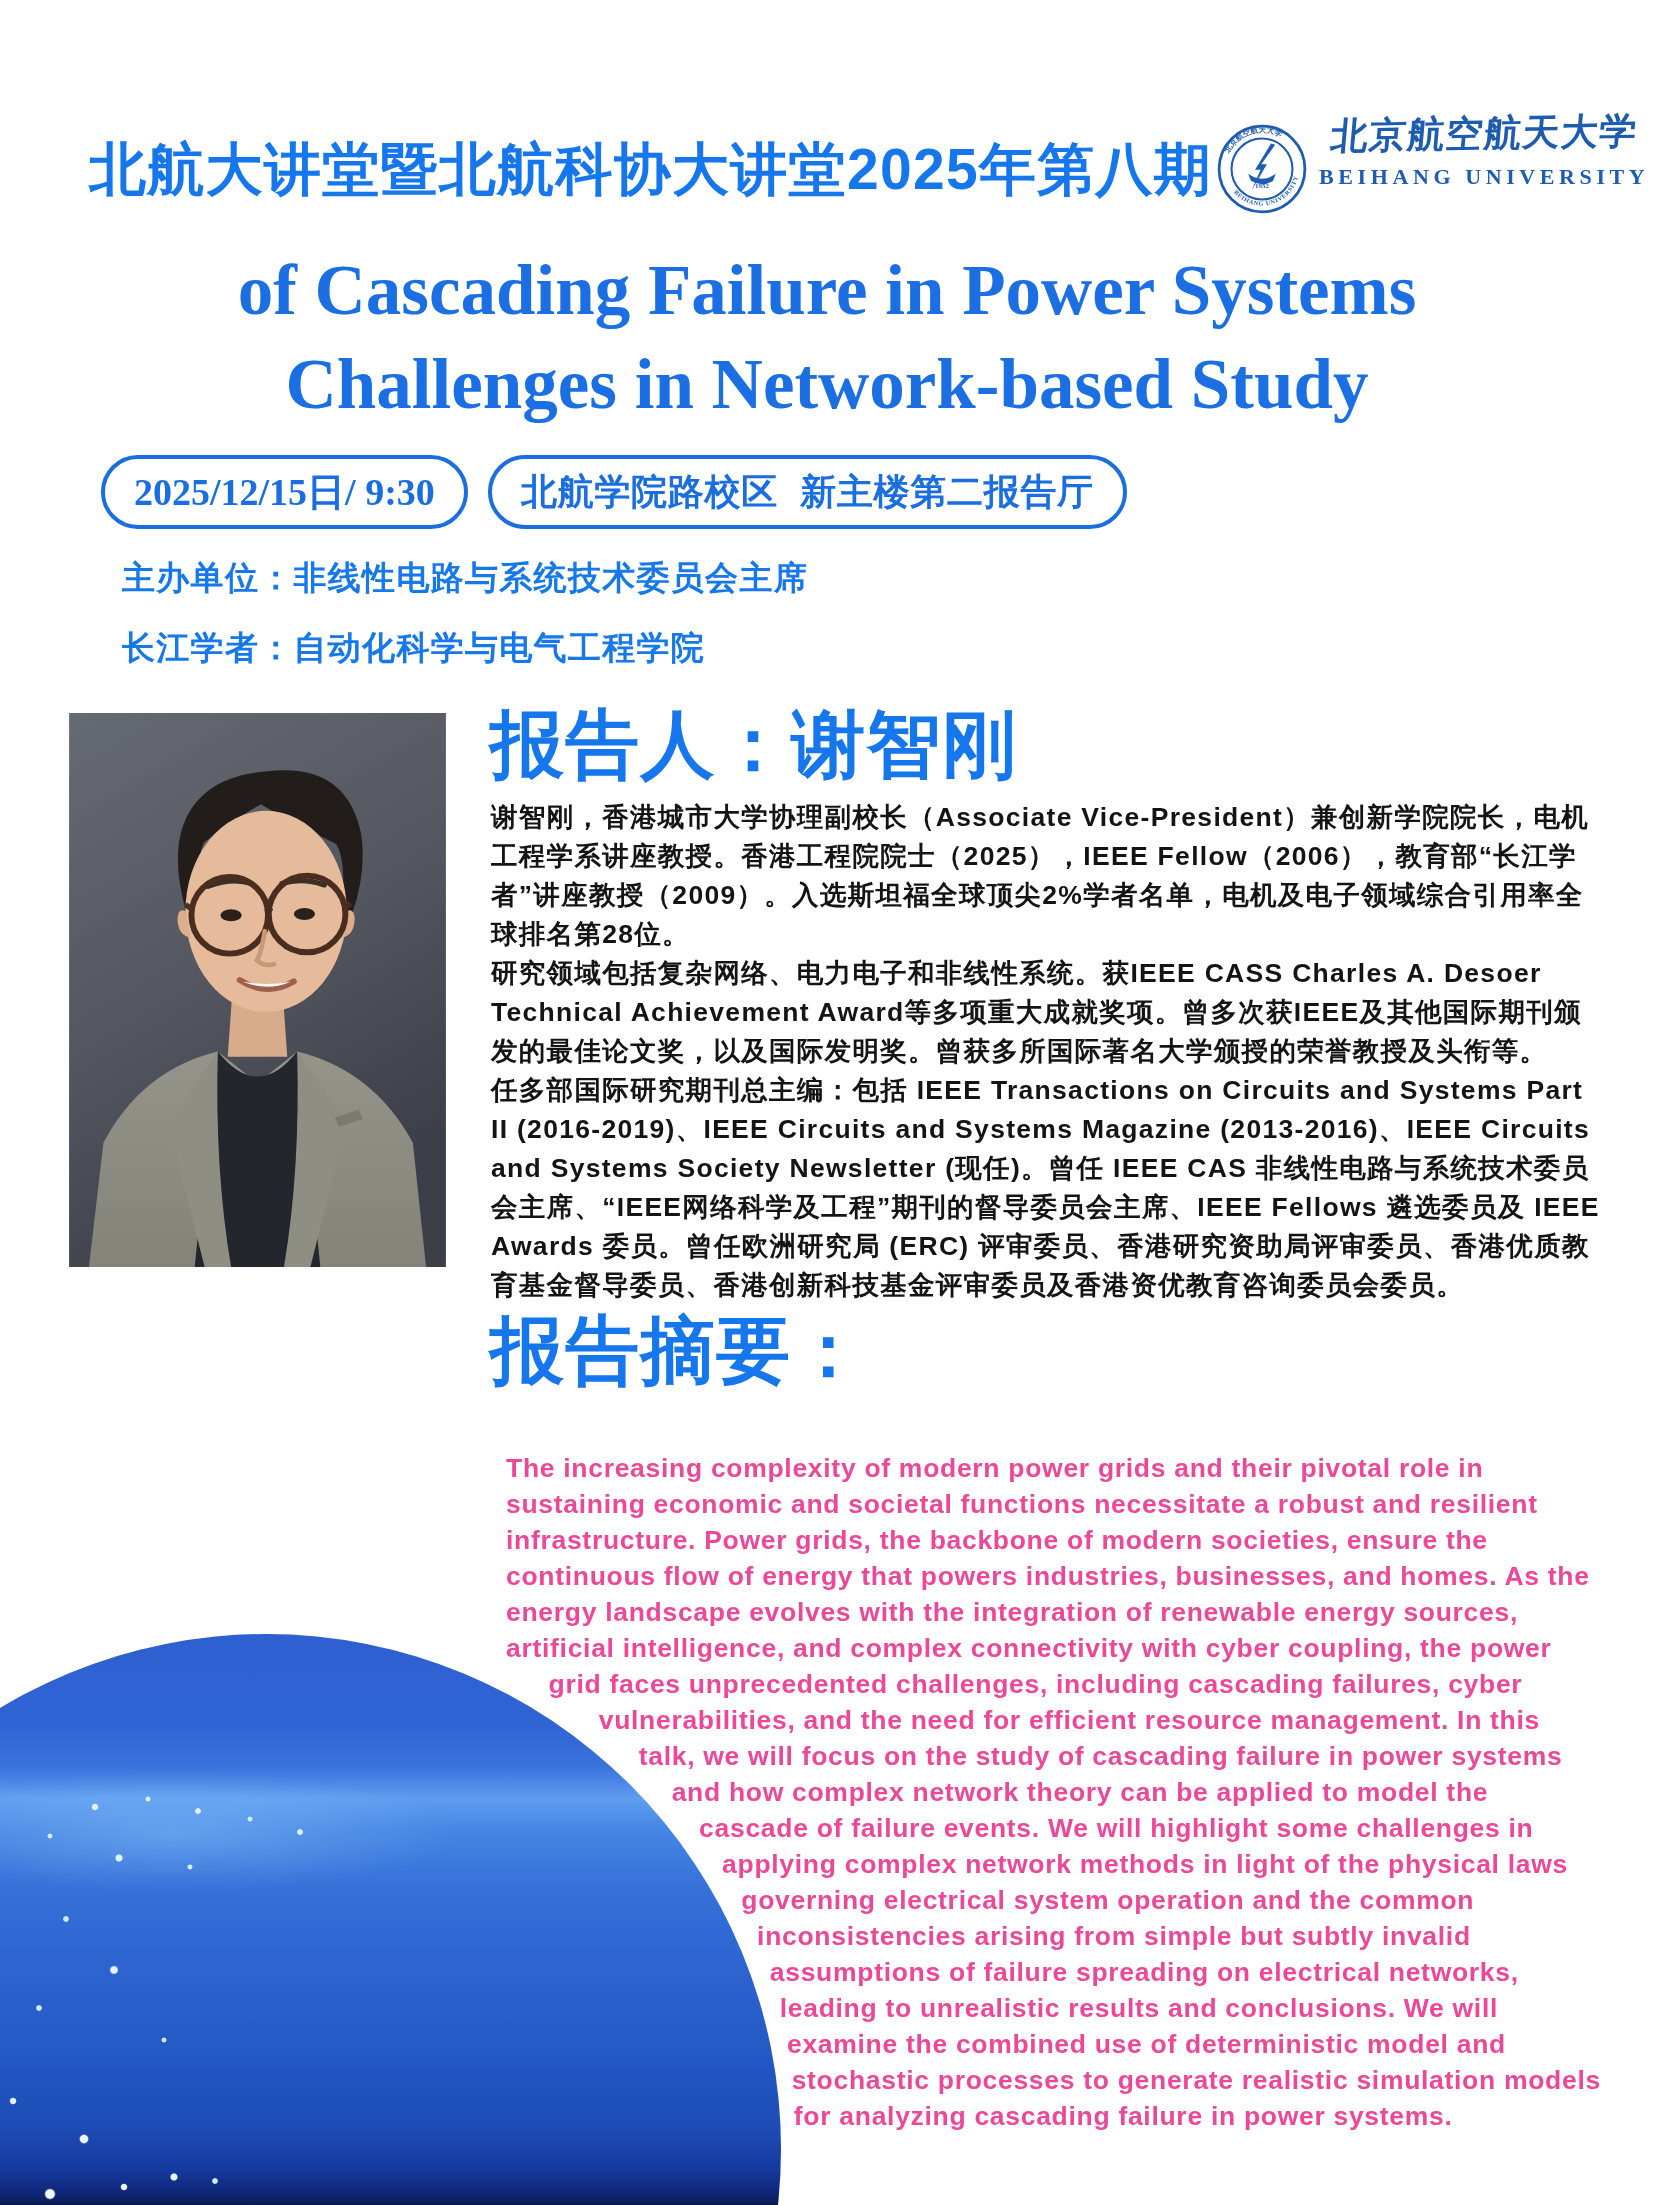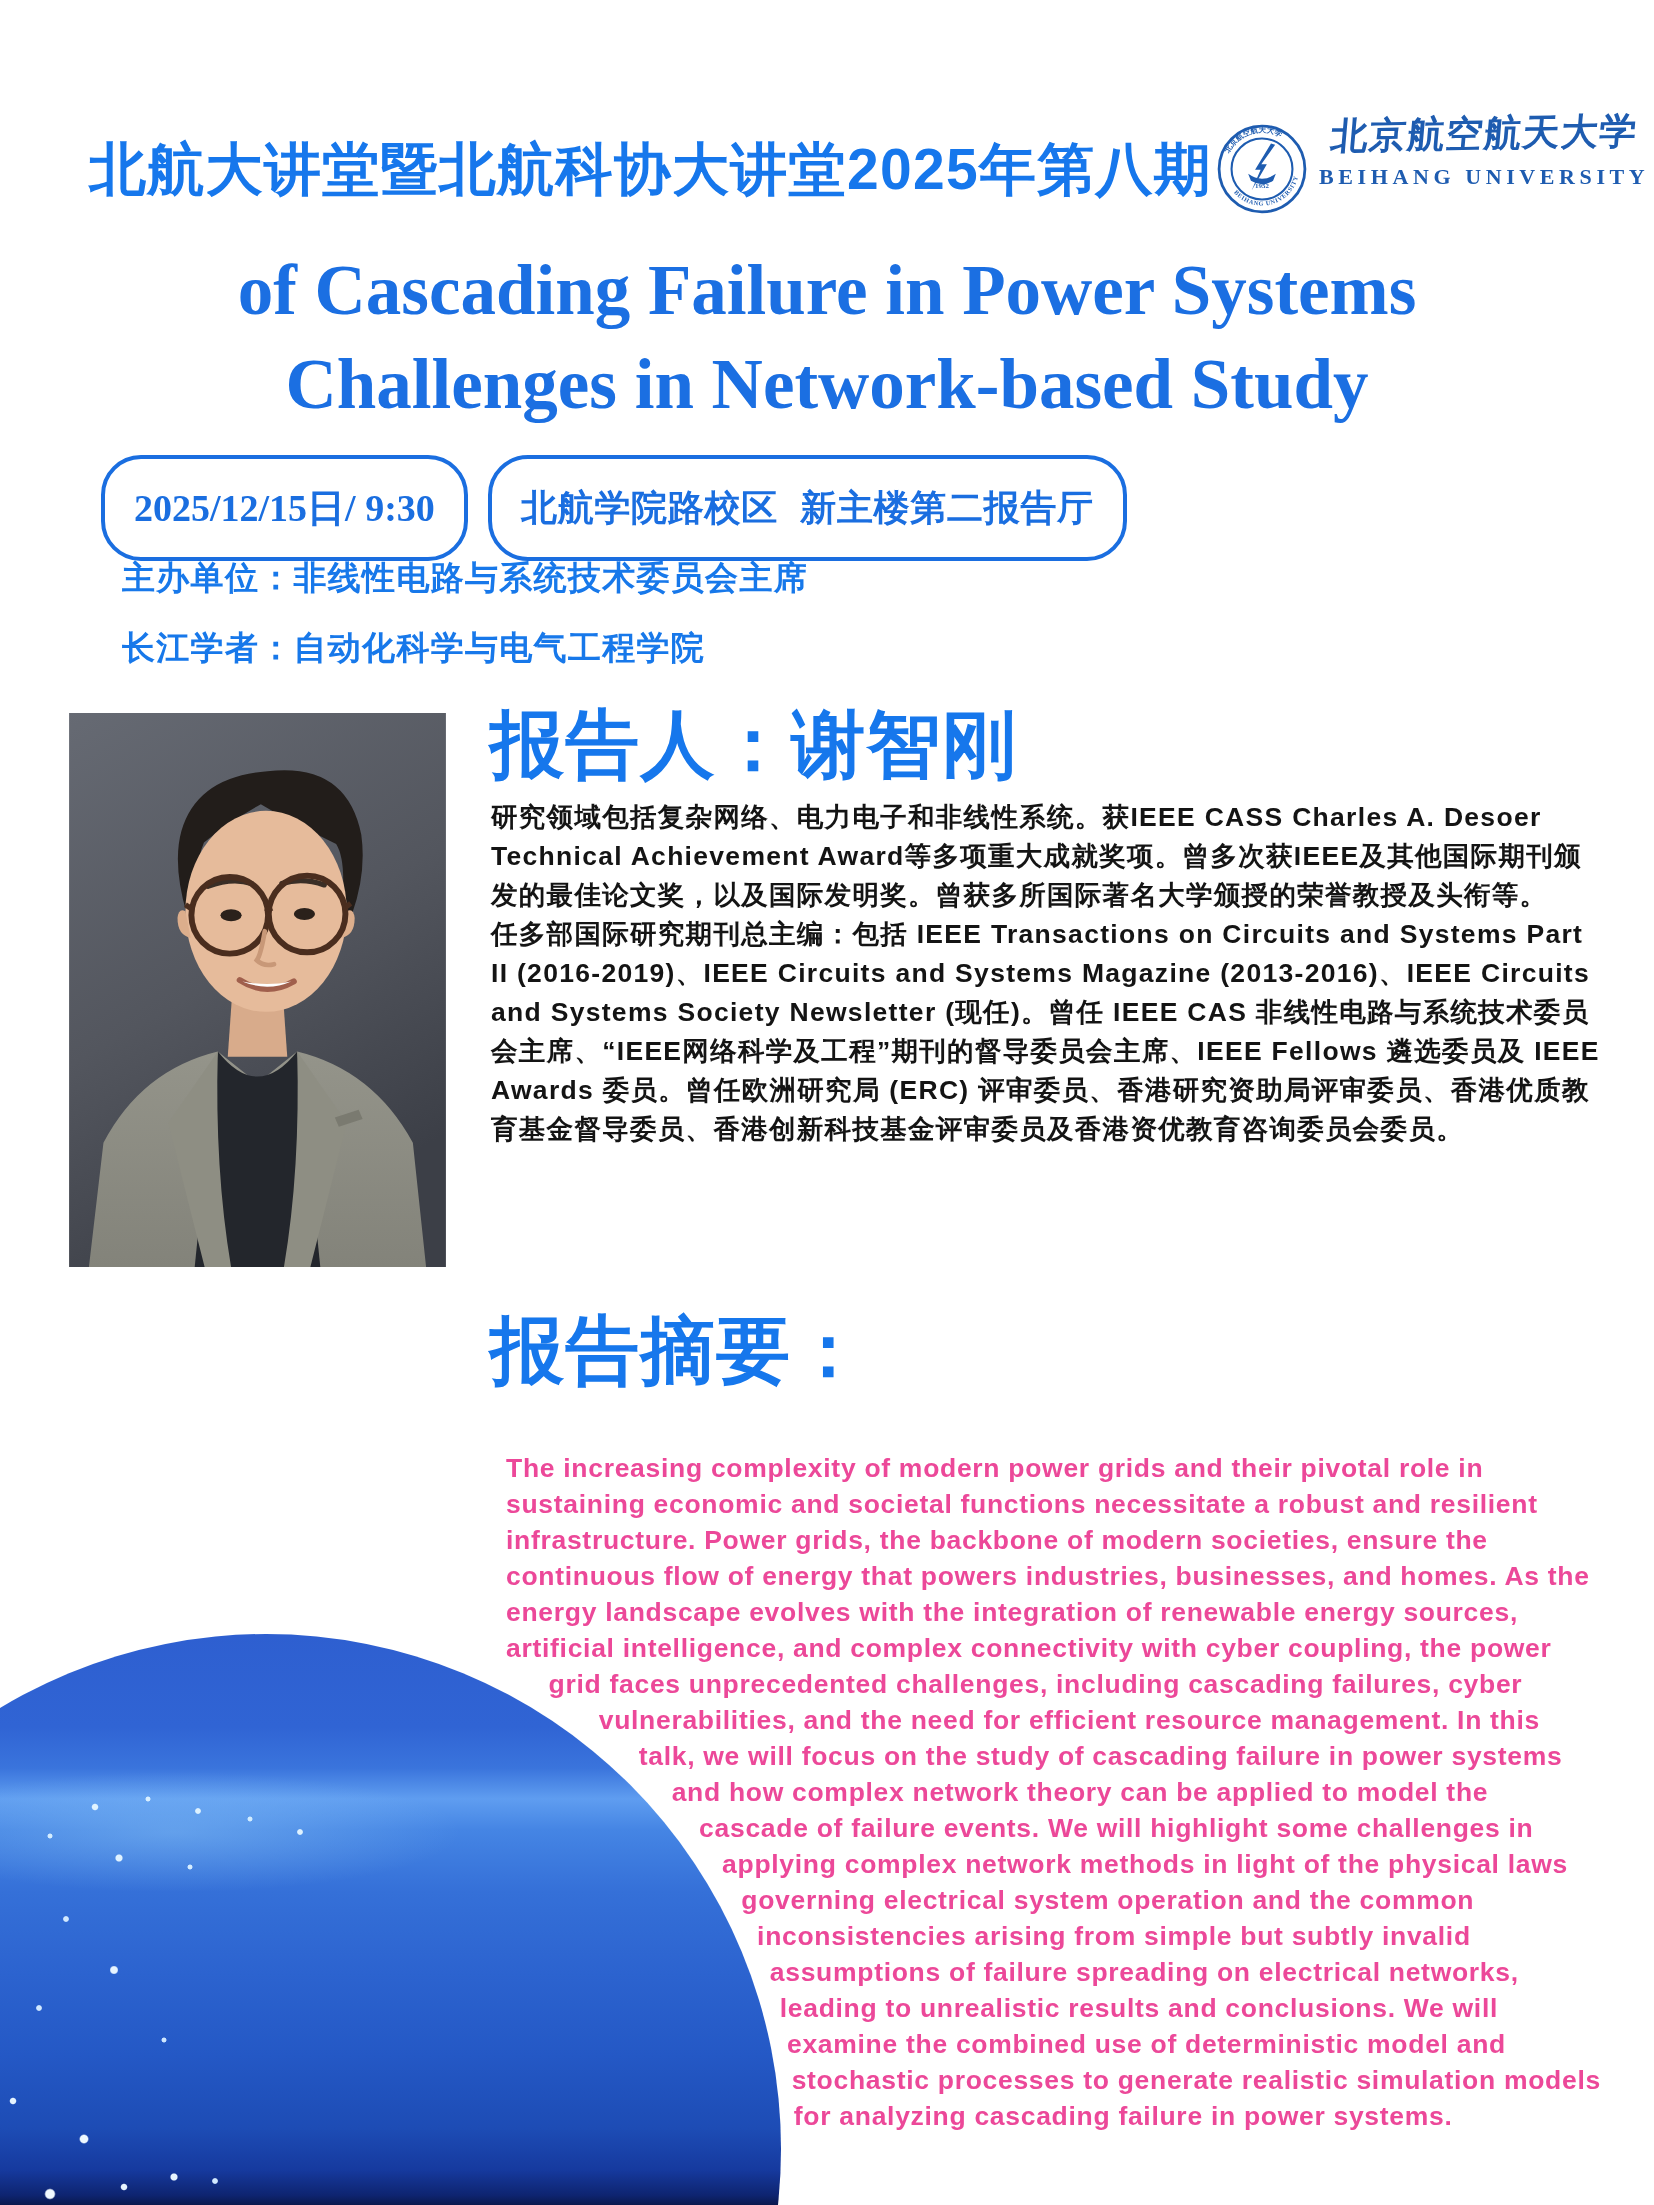--- a/index.html
+++ b/index.html
@@ -27,21 +27,21 @@
   }
   
   .main-title{
     position:absolute;left:0;top:243px;width:1654px;text-align:center;
     font-family:"Liberation Serif",serif;font-weight:700;
     font-size:71px;line-height:94px;color:#1b6fe2;
   }
   
   .pill{
     position:absolute;top:455px;height:66px;display:inline-flex;align-items:center;
-    padding:16px 29px;border:4px solid #1a6ee0;border-radius:40px;background:#ffffff;
+    padding:0 29px;border:4px solid #1a6ee0;border-radius:40px;background:#ffffff;
     color:#1a6ee0;white-space:nowrap;
   }
   .pill-date{left:101px;font-family:"Liberation Serif",serif;font-weight:700;font-size:38px;}
   .pill-location{left:488px;font-family:Liberation Mono, monospace;font-weight:900;font-size:36px;letter-spacing:0.7px;}
   
   .org-line{
     position:absolute;left:122px;white-space:nowrap;
     font-size:33px;font-weight:900;color:#1778ea;letter-spacing:1.3px;
   }
   .org-host{top:556px;}
@@ -190,20 +190,21 @@
   <path d="M212,620 L358,620 L380,838 L190,838 Z" fill="#23262c"></path>
 
   <path d="M225,512 L150,620 L205,838 L245,838 Q220,690 225,512 Z" fill="#8e8e83"></path>
   <path d="M345,512 L420,620 L365,838 L325,838 Q350,690 345,512 Z" fill="#8e8e83"></path>
   <path d="M402,612 L438,600 L444,614 L408,626 Z" fill="#7a7a70"></path>
 </svg>
 
 <div class="section-heading heading-speaker">报告人：谢智刚</div>
 
 <div class="bio">
+  <p>谢智刚，香港城市大学协理副校长（Associate Vice-President）兼创新学院院长，电机工程学系讲座教授。香港工程院院士（2025），IEEE Fellow（2006），教育部“长江学者”讲座教授（2009）。入选斯坦福全球顶尖2%学者名单，电机及电子领域综合引用率全球排名第28位。</p>
   <p>研究领域包括复杂网络、电力电子和非线性系统。获IEEE CASS Charles A. Desoer Technical Achievement Award等多项重大成就奖项。曾多次获IEEE及其他国际期刊颁发的最佳论文奖，以及国际发明奖。曾获多所国际著名大学颁授的荣誉教授及头衔等。</p>
   <p>任多部国际研究期刊总主编：包括 IEEE Transactions on Circuits and Systems Part II (2016-2019)、IEEE Circuits and Systems Magazine (2013-2016)、IEEE Circuits and Systems Society Newsletter (现任)。曾任 IEEE CAS 非线性电路与系统技术委员会主席、“IEEE网络科学及工程”期刊的督导委员会主席、IEEE Fellows 遴选委员及 IEEE Awards 委员。曾任欧洲研究局 (ERC) 评审委员、香港研究资助局评审委员、香港优质教育基金督导委员、香港创新科技基金评审委员及香港资优教育咨询委员会委员。</p>
 </div>
 
 <div class="section-heading heading-abstract">报告摘要：</div>
 
 <div class="ocean-circle"></div>
 
 <div class="abstract-body">
   <div class="circle-float"></div>

